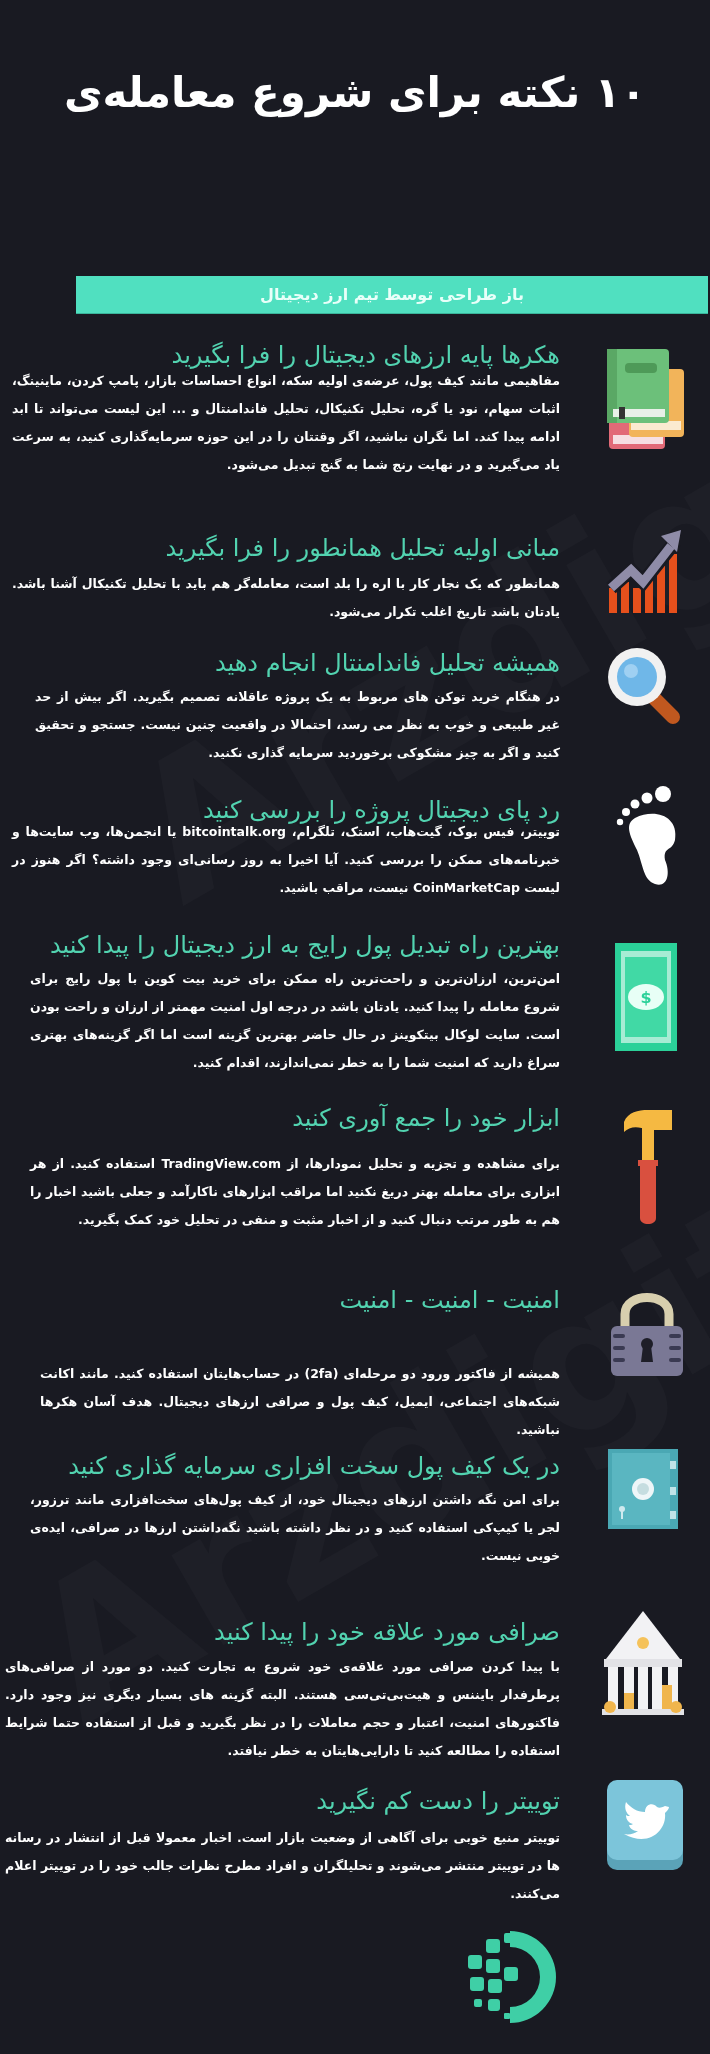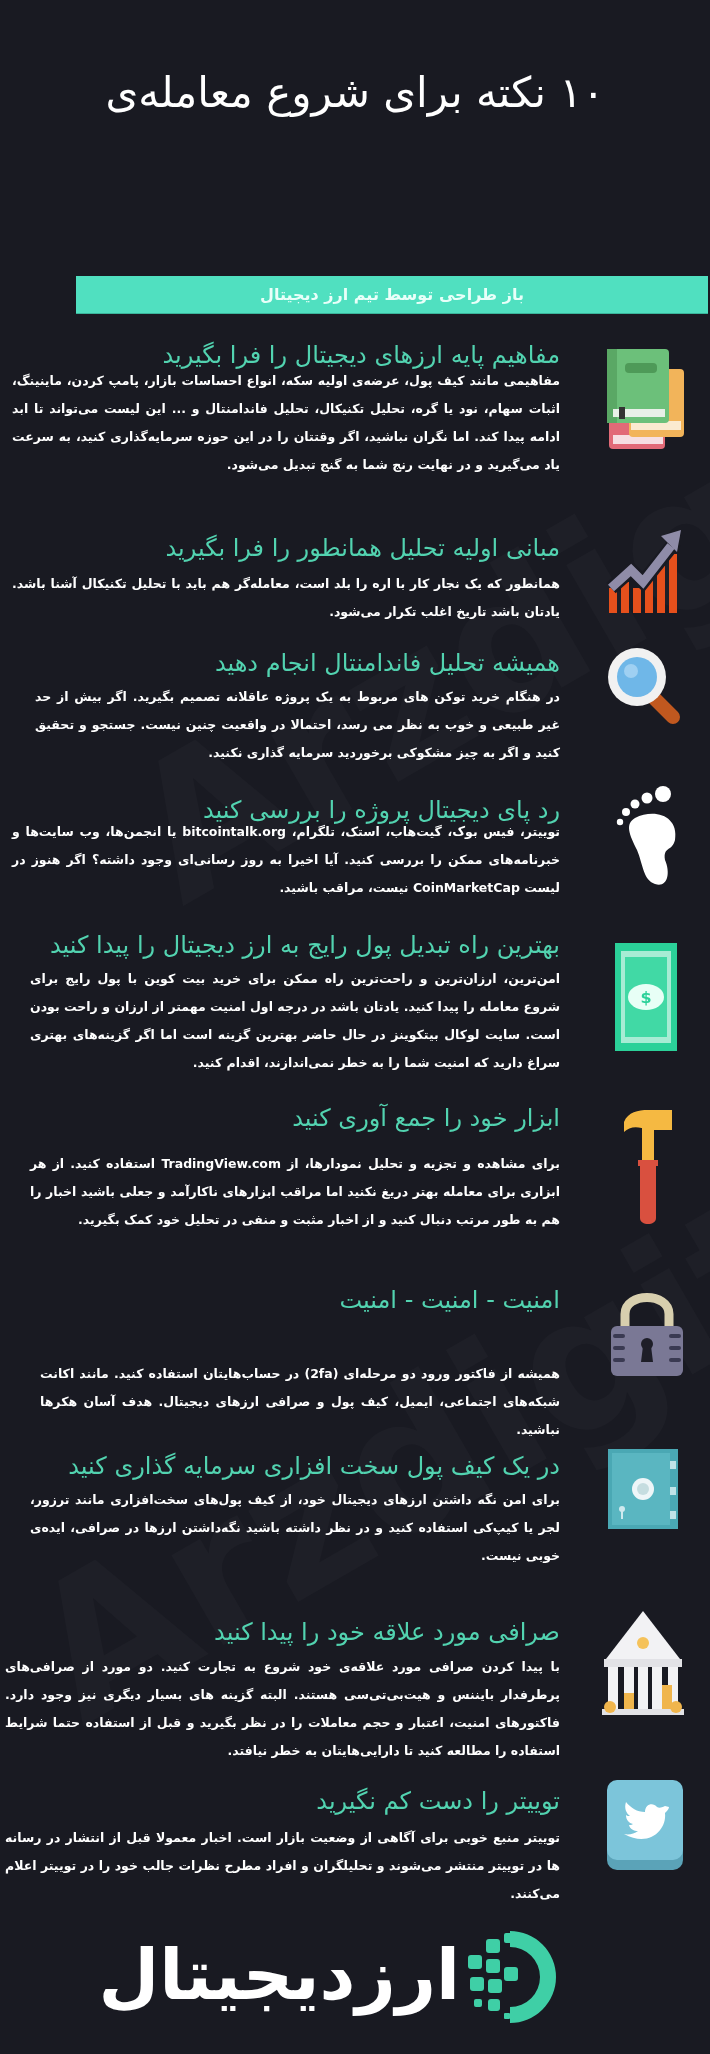--- a/index.html
+++ b/index.html
@@ -2,21 +2,21 @@
 <html><head>
 <meta charset="utf-8">
 <style>
   html, body { margin:0; padding:0; }
   body {
     width:710px; height:2054px; background:#191a22; overflow:hidden;
     font-family:"DejaVu Sans", sans-serif; color:#fff; position:relative;
   }
   .title {
     position:absolute; top:68px; left:0; width:710px; text-align:center;
-    direction:rtl; font-family:"DejaVu Sans", sans-serif; font-weight:normal;
+    direction:rtl; font-family:"DejaVu Sans", sans-serif; font-weight:bold;
     font-size:42px; line-height:50px; color:#fff;
   }
   .credit {
     position:absolute; top:276px; left:76px; width:632px; height:37px;
     background:#50e0c0; direction:rtl; text-align:center;
     font-size:16px; line-height:37px; color:#e8fff9; font-weight:bold;
     box-shadow:0 1px 0 #3ab59b;
   }
   .watermark {
     position:absolute; font-family:"DejaVu Sans", sans-serif; font-weight:bold;
@@ -46,21 +46,21 @@
 <div class="watermark" style="top:480px; left:80px;">Arzdigital</div>
 <div class="watermark" style="top:1300px; left:-20px;">Arzdigital</div>
 
 <div class="title">
   <div>۱۰ نکته برای شروع معامله‌ی</div>
 </div>
 
 <div class="credit">باز طراحی توسط تیم ارز دیجیتال</div>
 
 <div class="tip" style="top:335px;">
-  <div class="tip-title" style="top:5px;">مفاهیم پایه ارزهای دیجیتال را فرا بگیرید</div>
+  <div class="tip-title" style="top:5px;">هکرها پایه ارزهای دیجیتال را فرا بگیرید</div>
   <div class="tip-body" style="top:32px; width:548px;">مفاهیمی مانند کیف پول، عرضه‌ی اولیه سکه، انواع احساسات بازار، پامپ کردن، ماینینگ، اثبات سهام، نود یا گره، تحلیل تکنیکال، تحلیل فاندامنتال و ... این لیست می‌تواند تا ابد ادامه پیدا کند. اما نگران نباشید، اگر وقتتان را در این حوزه سرمایه‌گذاری کنید، به سرعت یاد می‌گیرید و در نهایت رنج شما به گنج تبدیل می‌شود.</div>
   <svg class="icon" width="80" height="105" viewBox="0 0 80 105" style="left:605px; top:14px;">
     <rect x="4" y="30" width="56" height="70" rx="4" fill="#e26a77"></rect>
     <rect x="8" y="86" width="50" height="9" fill="#f7dfe2"></rect>
     <rect x="24" y="20" width="55" height="68" rx="4" fill="#f2b45a"></rect>
     <rect x="26" y="72" width="50" height="9" fill="#fbead0"></rect>
     <rect x="2" y="0" width="62" height="74" rx="4" fill="#6cc07a"></rect>
     <rect x="2" y="0" width="10" height="74" fill="#5aa865"></rect>
     <rect x="20" y="14" width="32" height="10" rx="4" fill="#4e9a58"></rect>
     <rect x="8" y="60" width="52" height="8" fill="#e8f0e8"></rect>
@@ -188,21 +188,20 @@
   <div class="tip-title" style="top:4px;">توییتر را دست کم نگیرید</div>
   <div class="tip-body" style="top:42px; width:555px;">توییتر منبع خوبی برای آگاهی از وضعیت بازار است. اخبار معمولا قبل از انتشار در رسانه ها در توییتر منتشر می‌شوند و تحلیلگران و افراد مطرح نظرات جالب خود را در توییتر اعلام می‌کنند.</div>
   <svg class="icon" width="76" height="90" viewBox="0 0 76 90" style="left:607px; top:-2px;">
     <rect x="0" y="6" width="76" height="84" rx="10" fill="#5ba3b8"></rect>
     <rect x="0" y="0" width="76" height="80" rx="10" fill="#7cc5da"></rect>
     <path d="M58 26 C 54 28, 52 28, 50 27 C 46 22, 38 24, 38 32 C 30 32, 24 28, 19 22 C 17 28, 19 33, 23 36 C 21 36, 20 36, 19 35 C 19 40, 22 43, 26 44 C 25 45, 23 45, 22 45 C 23 49, 27 51, 31 51 C 27 54, 22 55, 17 54 C 42 68, 60 50, 58 33 C 60 31, 62 29, 62 27 Z" fill="#fff"></path>
   </svg>
 </div>
 
 <div class="logo">
-  <div class="logo-text">ارزدیجیتال</div>
   <svg width="100" height="100" viewBox="0 0 100 100" style="position:absolute; right:0; top:2px;">
     <path d="M50 4 A 46 46 0 0 1 50 96 L 50 80 A 30 30 0 0 0 50 20 Z" fill="#3fcfa6"></path>
     <rect x="8" y="28" width="14" height="14" rx="3" fill="#3fcfa6"></rect>
     <rect x="26" y="12" width="14" height="14" rx="3" fill="#3fcfa6"></rect>
     <rect x="26" y="32" width="14" height="14" rx="3" fill="#3fcfa6"></rect>
     <rect x="10" y="50" width="14" height="14" rx="3" fill="#3fcfa6"></rect>
     <rect x="28" y="52" width="14" height="14" rx="3" fill="#3fcfa6"></rect>
     <rect x="28" y="72" width="12" height="12" rx="3" fill="#3fcfa6"></rect>
     <rect x="44" y="40" width="14" height="14" rx="3" fill="#3fcfa6"></rect>
     <rect x="44" y="6" width="10" height="10" rx="2" fill="#3fcfa6"></rect>

